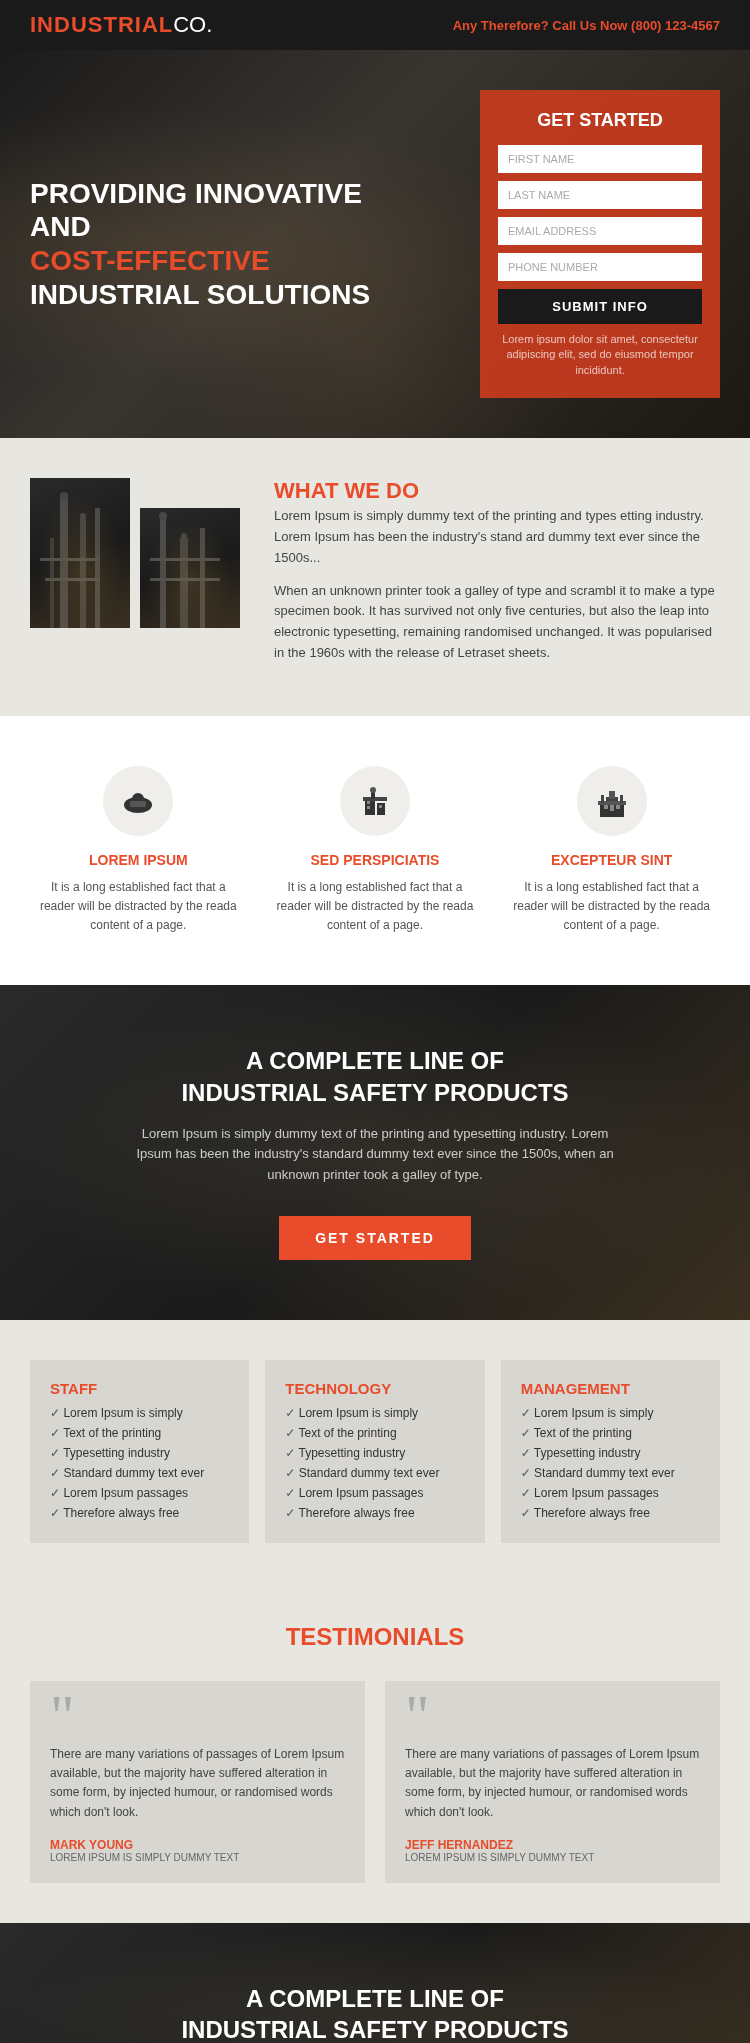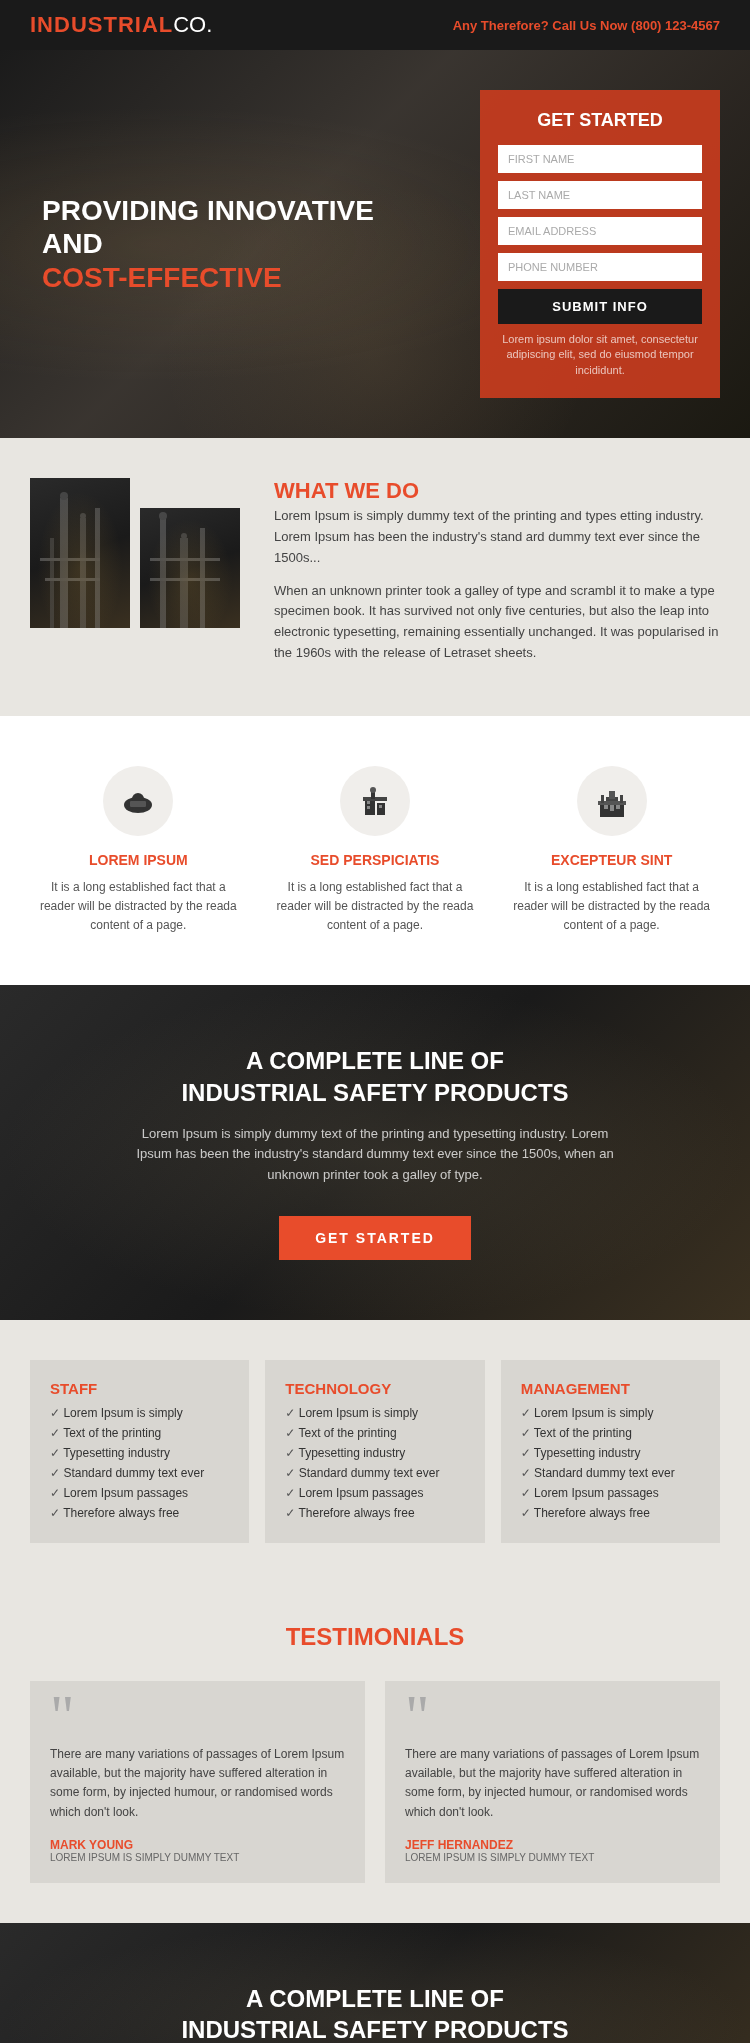--- a/index.html
+++ b/index.html
@@ -41,21 +41,21 @@
     }
     .hero-content {
       position: relative;
       z-index: 2;
       display: flex;
       align-items: center;
       justify-content: space-between;
       padding: 40px 30px;
       width: 100%;
     }
-    .hero-text { max-width: 380px; margin-left: 12px; }
+    .hero-text { max-width: 380px; }
     .hero-text h1 { color: #fff; font-size: 28px; font-weight: 900; text-transform: uppercase; line-height: 1.2; }
     .hero-text h1 .accent { color: #e84c2b; }
 
     
     .hero-form {
       background: rgba(200,60,30,0.92);
       padding: 20px 18px;
       min-width: 230px;
       max-width: 240px;
     }
@@ -223,20 +223,21 @@
 </header>
 
 <section class="hero">
   <div class="hero-bg"></div>
   <div class="hero-bg-overlay"></div>
   <div class="hero-content">
     <div class="hero-text">
       <h1>
         <span>PROVIDING INNOVATIVE AND</span><br>
         <span class="accent">COST-EFFECTIVE</span><br>
+        <span>INDUSTRIAL SOLUTIONS</span>
       </h1>
     </div>
     <div class="hero-form">
       <h3>GET STARTED</h3>
       <input type="text" placeholder="FIRST NAME" style="">
       <input type="text" placeholder="LAST NAME" style="">
       <input type="email" placeholder="EMAIL ADDRESS" style="">
       <input type="tel" placeholder="PHONE NUMBER" style="">
       <button class="submit-btn">SUBMIT INFO</button>
       <p class="form-note">Lorem ipsum dolor sit amet, consectetur adipiscing elit, sed do eiusmod tempor incididunt.</p>
@@ -266,21 +267,21 @@
         <rect x="10" y="50" width="70" height="3" fill="#999"></rect>
         <rect x="10" y="70" width="70" height="3" fill="#999"></rect>
         <circle cx="23" cy="8" r="4" fill="#777"></circle>
         <circle cx="44" cy="28" r="3" fill="#777"></circle>
       </svg>
     </div>
   </div>
   <div class="what-we-do-text">
     <h2>WHAT WE DO</h2>
     <p>Lorem Ipsum is simply dummy text of the printing and types etting industry. Lorem Ipsum has been the industry's stand ard dummy text ever since the 1500s...</p>
-    <p>When an unknown printer took a galley of type and scrambl it to make a type specimen book. It has survived not only five centuries, but also the leap into electronic typesetting, remaining essentially unchanged. It was popularised in the 1960s with the release of Letraset sheets.</p>
+    <p>When an unknown printer took a galley of type and scrambl it to make a type specimen book. It has survived not only five centuries, but also the leap into electronic typesetting, remaining randomised unchanged. It was popularised in the 1960s with the release of Letraset sheets.</p>
   </div>
 </section>
 
 <section class="features">
   <div class="feature-item">
     <div class="feature-icon">
       <svg width="36" height="36" viewBox="0 0 36 36" fill="none">
         <ellipse cx="18" cy="22" rx="14" ry="8" fill="#333"></ellipse>
         <rect x="12" y="10" width="12" height="12" rx="6" fill="#333"></rect>
         <rect x="10" y="18" width="16" height="6" rx="1" fill="#555"></rect>

